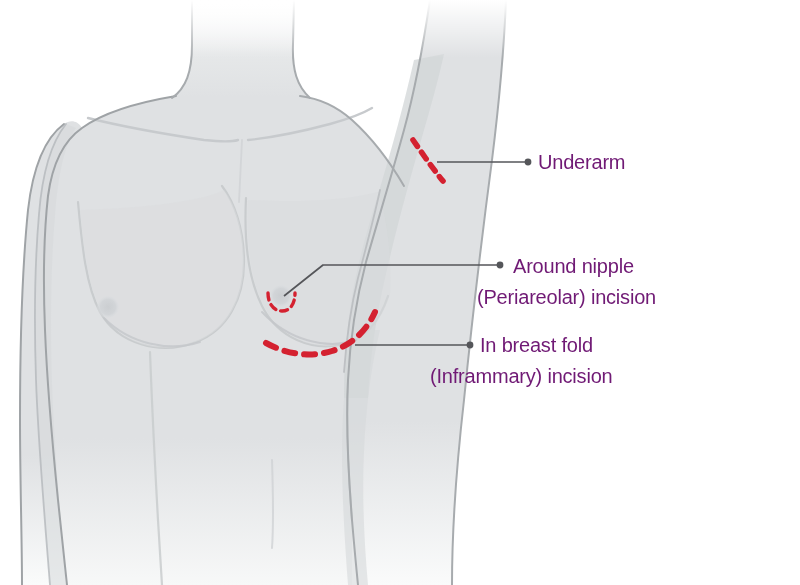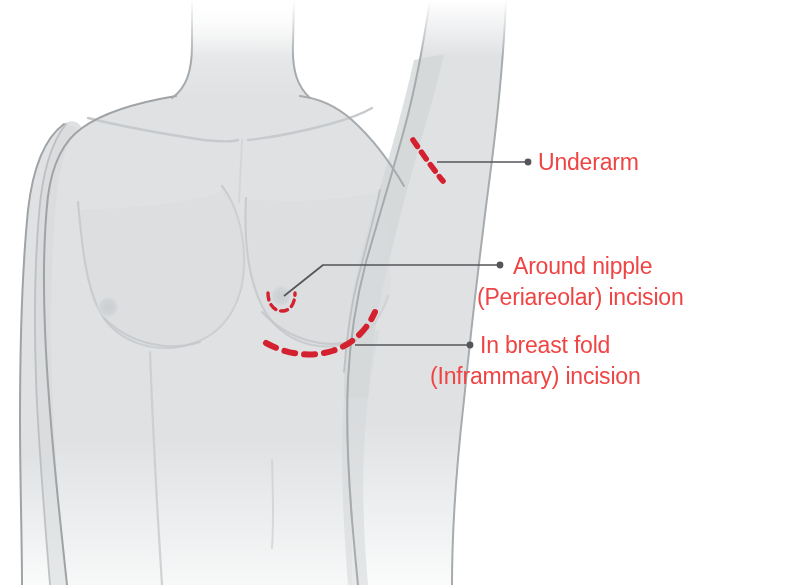--- a/index.html
+++ b/index.html
@@ -17,23 +17,23 @@
   }
   #figure-svg {
     position: absolute;
     left: 0;
     top: 0;
     width: 800px;
     height: 585px;
   }
   .callout {
     position: absolute;
-    color: #ef4444;
+    color: #701a75;
     font-family: "Liberation Sans", sans-serif;
-    font-size: 23px;
+    font-size: 20px;
     line-height: 31px;
     white-space: nowrap;
     letter-spacing: -0.2px;
   }
   .callout .l2 {
     display: block;
   }
   #callout-underarm {
     left: 466px;
     top: 147px;

